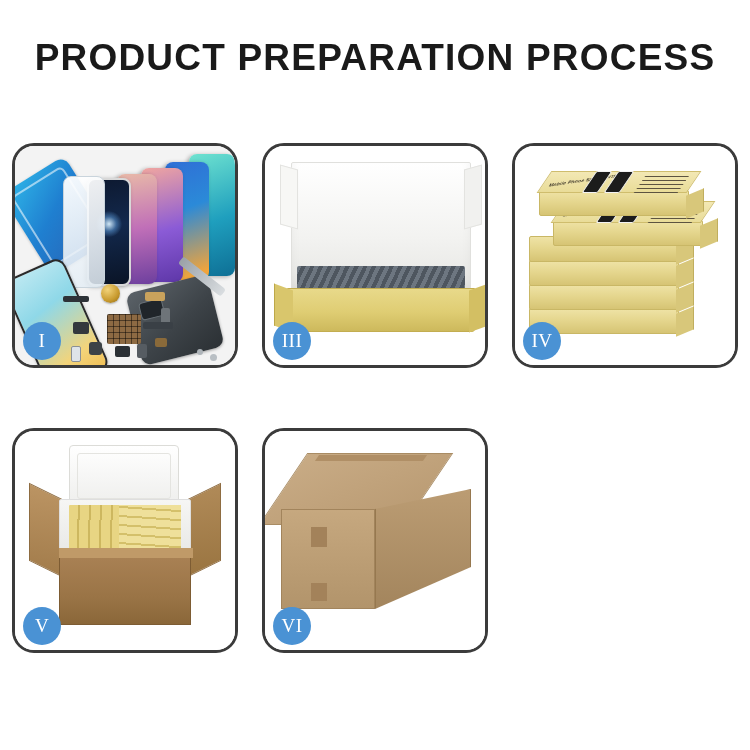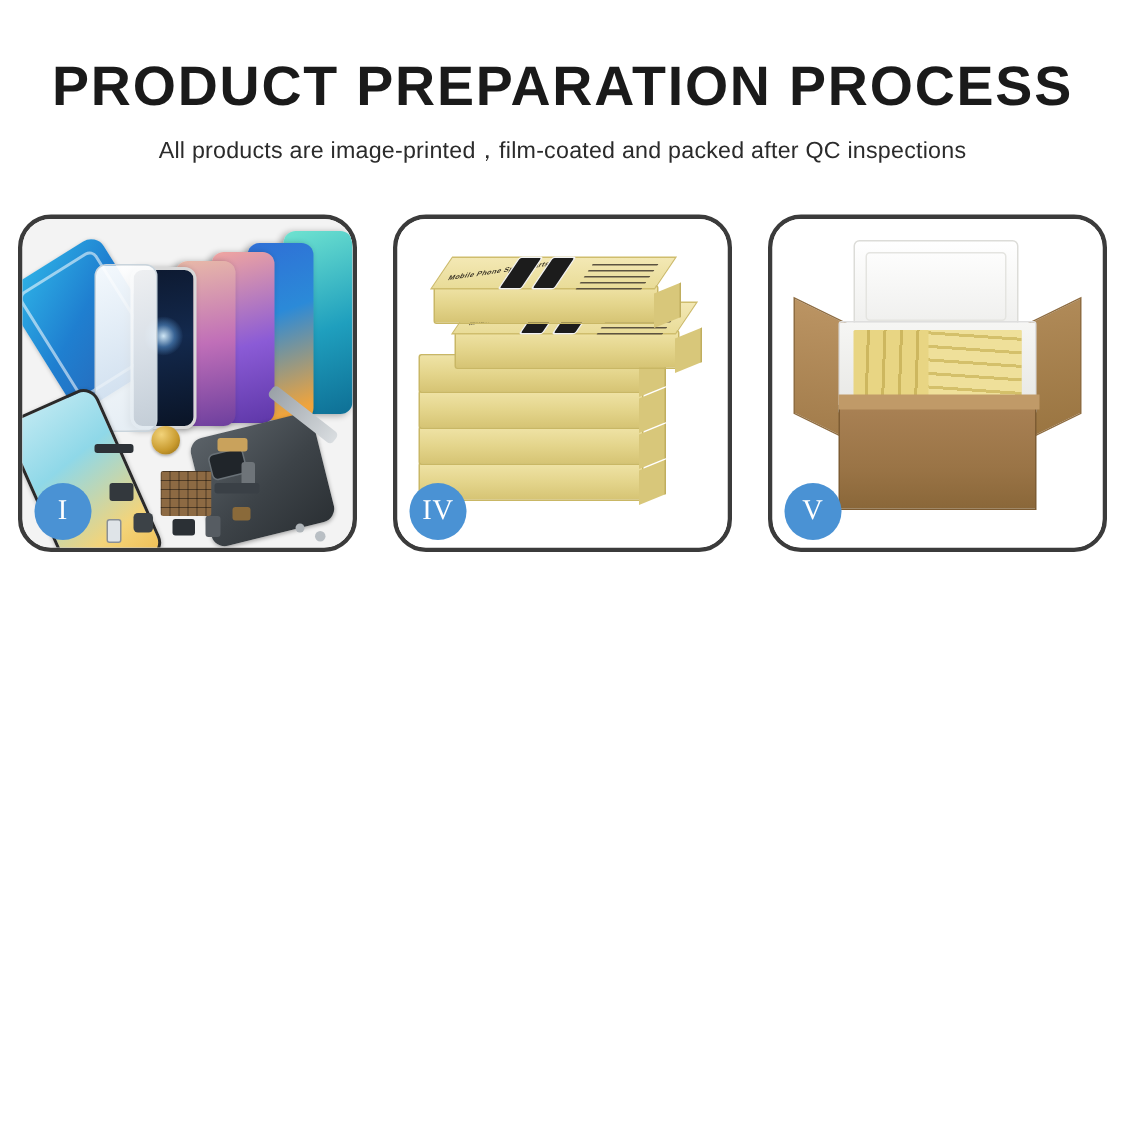--- a/index.html
+++ b/index.html
@@ -342,21 +342,20 @@
   .c-tape1{ left: 46px; top: 96px; width: 16px; height: 20px; }
   .c-tape2{ left: 46px; top: 152px; width: 16px; height: 18px; }
 </style>
 </head>
 <body>
 
 <div class="page">
 
   <div class="header">
     <div class="title">PRODUCT PREPARATION PROCESS</div>
-    <div class="subtitle">All products are image-printed，film-coated and packed after QC inspections</div>
   </div>
 
   <div class="grid">
 
     <div class="panel">
       <div class="panel-clip p1">
         <div class="ph ph1"></div>
         <div class="ph-fan">
           <div class="fan fanE"></div>
           <div class="fan fanD"></div>
@@ -380,20 +379,28 @@
         <div class="part pa9"></div>
         <div class="part pa10"></div>
         <div class="tool"></div>
         <div class="screw"></div>
         <div class="screw2"></div>
       </div>
       <div class="badge">I</div>
     </div>
 
 
+    <div class="panel">
+      <div class="panel-clip p3">
+        <div class="box3-lid"></div>
+        <div class="box3-inner"></div>
+        <div class="box3-body"></div>
+      </div>
+      <div class="badge">III</div>
+    </div>
 
     <div class="panel">
       <div class="panel-clip p4">
         <div class="stack">
 
           <div class="sbox" style="left:0px; top:140px;">
               <span class="side"></span>
             </div>
           <div class="sbox" style="left:0px; top:116px;">
               <span class="side"></span>
@@ -448,15 +455,26 @@
         <div class="v-flapR"></div>
         <div class="v-foamlid"></div>
         <div class="v-foam"></div>
         <div class="v-content"></div>
         <div class="v-content2"></div>
         <div class="v-body"></div>
       </div>
       <div class="badge">V</div>
     </div>
 
+    <div class="panel">
+      <div class="panel-clip p6">
+        <div class="c-top"></div>
+        <div class="c-top-seam"></div>
+        <div class="c-side"></div>
+        <div class="c-front"></div>
+        <div class="c-tape c-tape1"></div>
+        <div class="c-tape c-tape2"></div>
+      </div>
+      <div class="badge">VI</div>
+    </div>
 
   </div>
 </div>
 
 </body></html>

